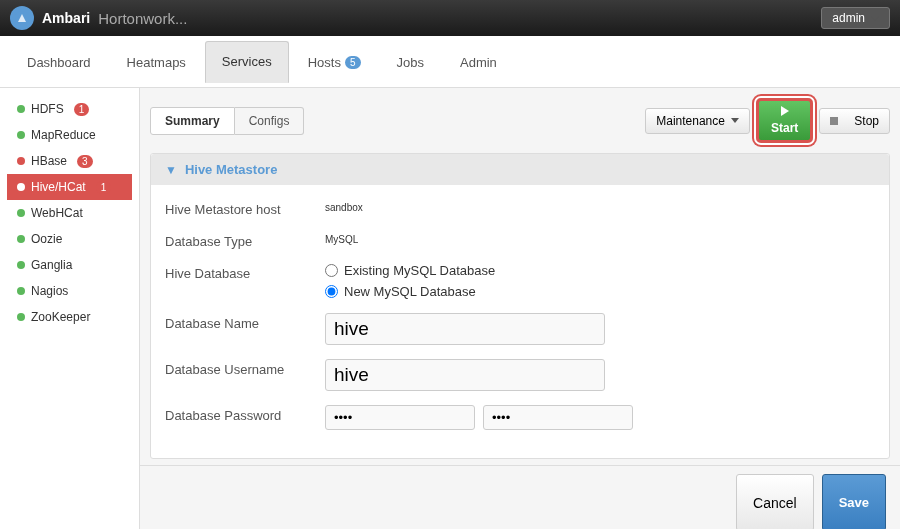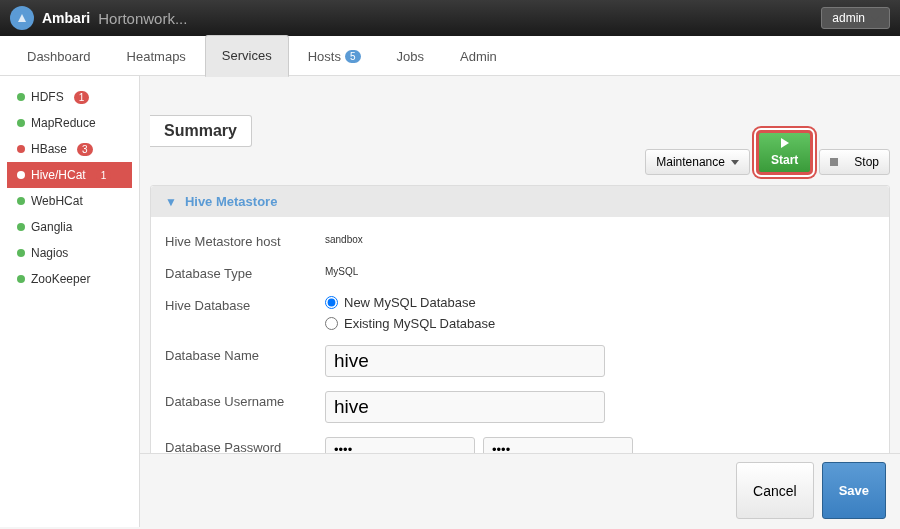--- a/index.html
+++ b/index.html
@@ -45,21 +45,21 @@
       align-items: center;
       gap: 4px;
     }
 
     
     .main-tabs {
       background: #fff;
       border-bottom: 1px solid #ddd;
       display: flex;
       align-items: center;
-      height: 40px;
+      height: 52px;
       padding: 0 10px;
     }
     .main-tab {
       padding: 10px 16px;
       cursor: pointer;
       color: #555;
       border: 1px solid transparent;
       border-bottom: none;
       margin-right: 2px;
       border-radius: 3px 3px 0 0;
@@ -125,37 +125,36 @@
     .sub-tabs-row {
       display: flex;
       align-items: center;
       margin-bottom: 10px;
     }
     .sub-tab {
       padding: 6px 14px;
       border: 1px solid #ccc;
       background: #f5f5f5;
       cursor: pointer;
-      font-size: 16px;
+      font-size: 12px;
       color: #555;
     }
     .sub-tab:first-child { border-radius: 3px 0 0 3px; }
     .sub-tab:last-child { border-radius: 0 3px 3px 0; border-left: none; }
     .sub-tab.active {
       background: #fff;
       color: #333;
       font-weight: bold;
       border-color: #ccc;
     }
     .sub-tabs-spacer { flex: 1; }
     .action-buttons {
       display: flex;
-      align-items: flex-end;
+      align-items: center;
       gap: 6px;
-      margin-top: 44px;
     }
     .btn-maintenance {
       background: linear-gradient(to bottom, #fff, #e8e8e8);
       border: 1px solid #ccc;
       border-radius: 3px;
       padding: 5px 10px;
       cursor: pointer;
       font-size: 12px;
       display: flex;
       align-items: center;
@@ -387,38 +386,43 @@
       <div class="dot dot-red" style="background:#fff;"></div>
       <span>Hive/HCat</span>
       <span class="badge">1</span>
     </div>
     <div class="sidebar-item">
       <div class="dot dot-green"></div>
       <span>WebHCat</span>
     </div>
     <div class="sidebar-item">
       <div class="dot dot-green"></div>
+      <span>Oozie</span>
+    </div>
+    <div class="sidebar-item">
+      <div class="dot dot-green"></div>
       <span>Ganglia</span>
     </div>
     <div class="sidebar-item">
       <div class="dot dot-green"></div>
       <span>Nagios</span>
     </div>
     <div class="sidebar-item">
       <div class="dot dot-green"></div>
       <span>ZooKeeper</span>
     </div>
   </div>
 
   <div class="main-content-wrapper">
     <div class="scrollable-content">
 
       <div class="sub-tabs-row">
         <div style="display:flex;">
           <div class="sub-tab active">Summary</div>
+          <div class="sub-tab">Configs</div>
         </div>
         <div class="sub-tabs-spacer"></div>
         <div class="action-buttons">
           <button class="btn-maintenance">
             <span>Maintenance</span>
             <span class="chevron-down"></span>
           </button>
           <button class="btn-start">
             <span class="play-icon"></span>
             <span>Start</span>
@@ -444,26 +448,26 @@
 
           <div class="form-row">
             <div class="form-label">Database Type</div>
             <div class="form-value">MySQL</div>
           </div>
 
           <div class="form-row">
             <div class="form-label">Hive Database</div>
             <div class="radio-group">
               <div class="radio-option">
+                <input type="radio" name="hive-db" style="">
+                <span>Existing MySQL Database</span>
+              </div>
+              <div class="radio-option">
                 <input type="radio" name="hive-db" checked="" style="">
                 <span>New MySQL Database</span>
-              </div>
-              <div class="radio-option">
-                <input type="radio" name="hive-db" style="">
-                <span>Existing MySQL Database</span>
               </div>
             </div>
           </div>
 
           <div class="form-row">
             <div class="form-label">Database Name</div>
             <input class="form-input" type="text" value="hive" style="">
           </div>
 
           <div class="form-row">

